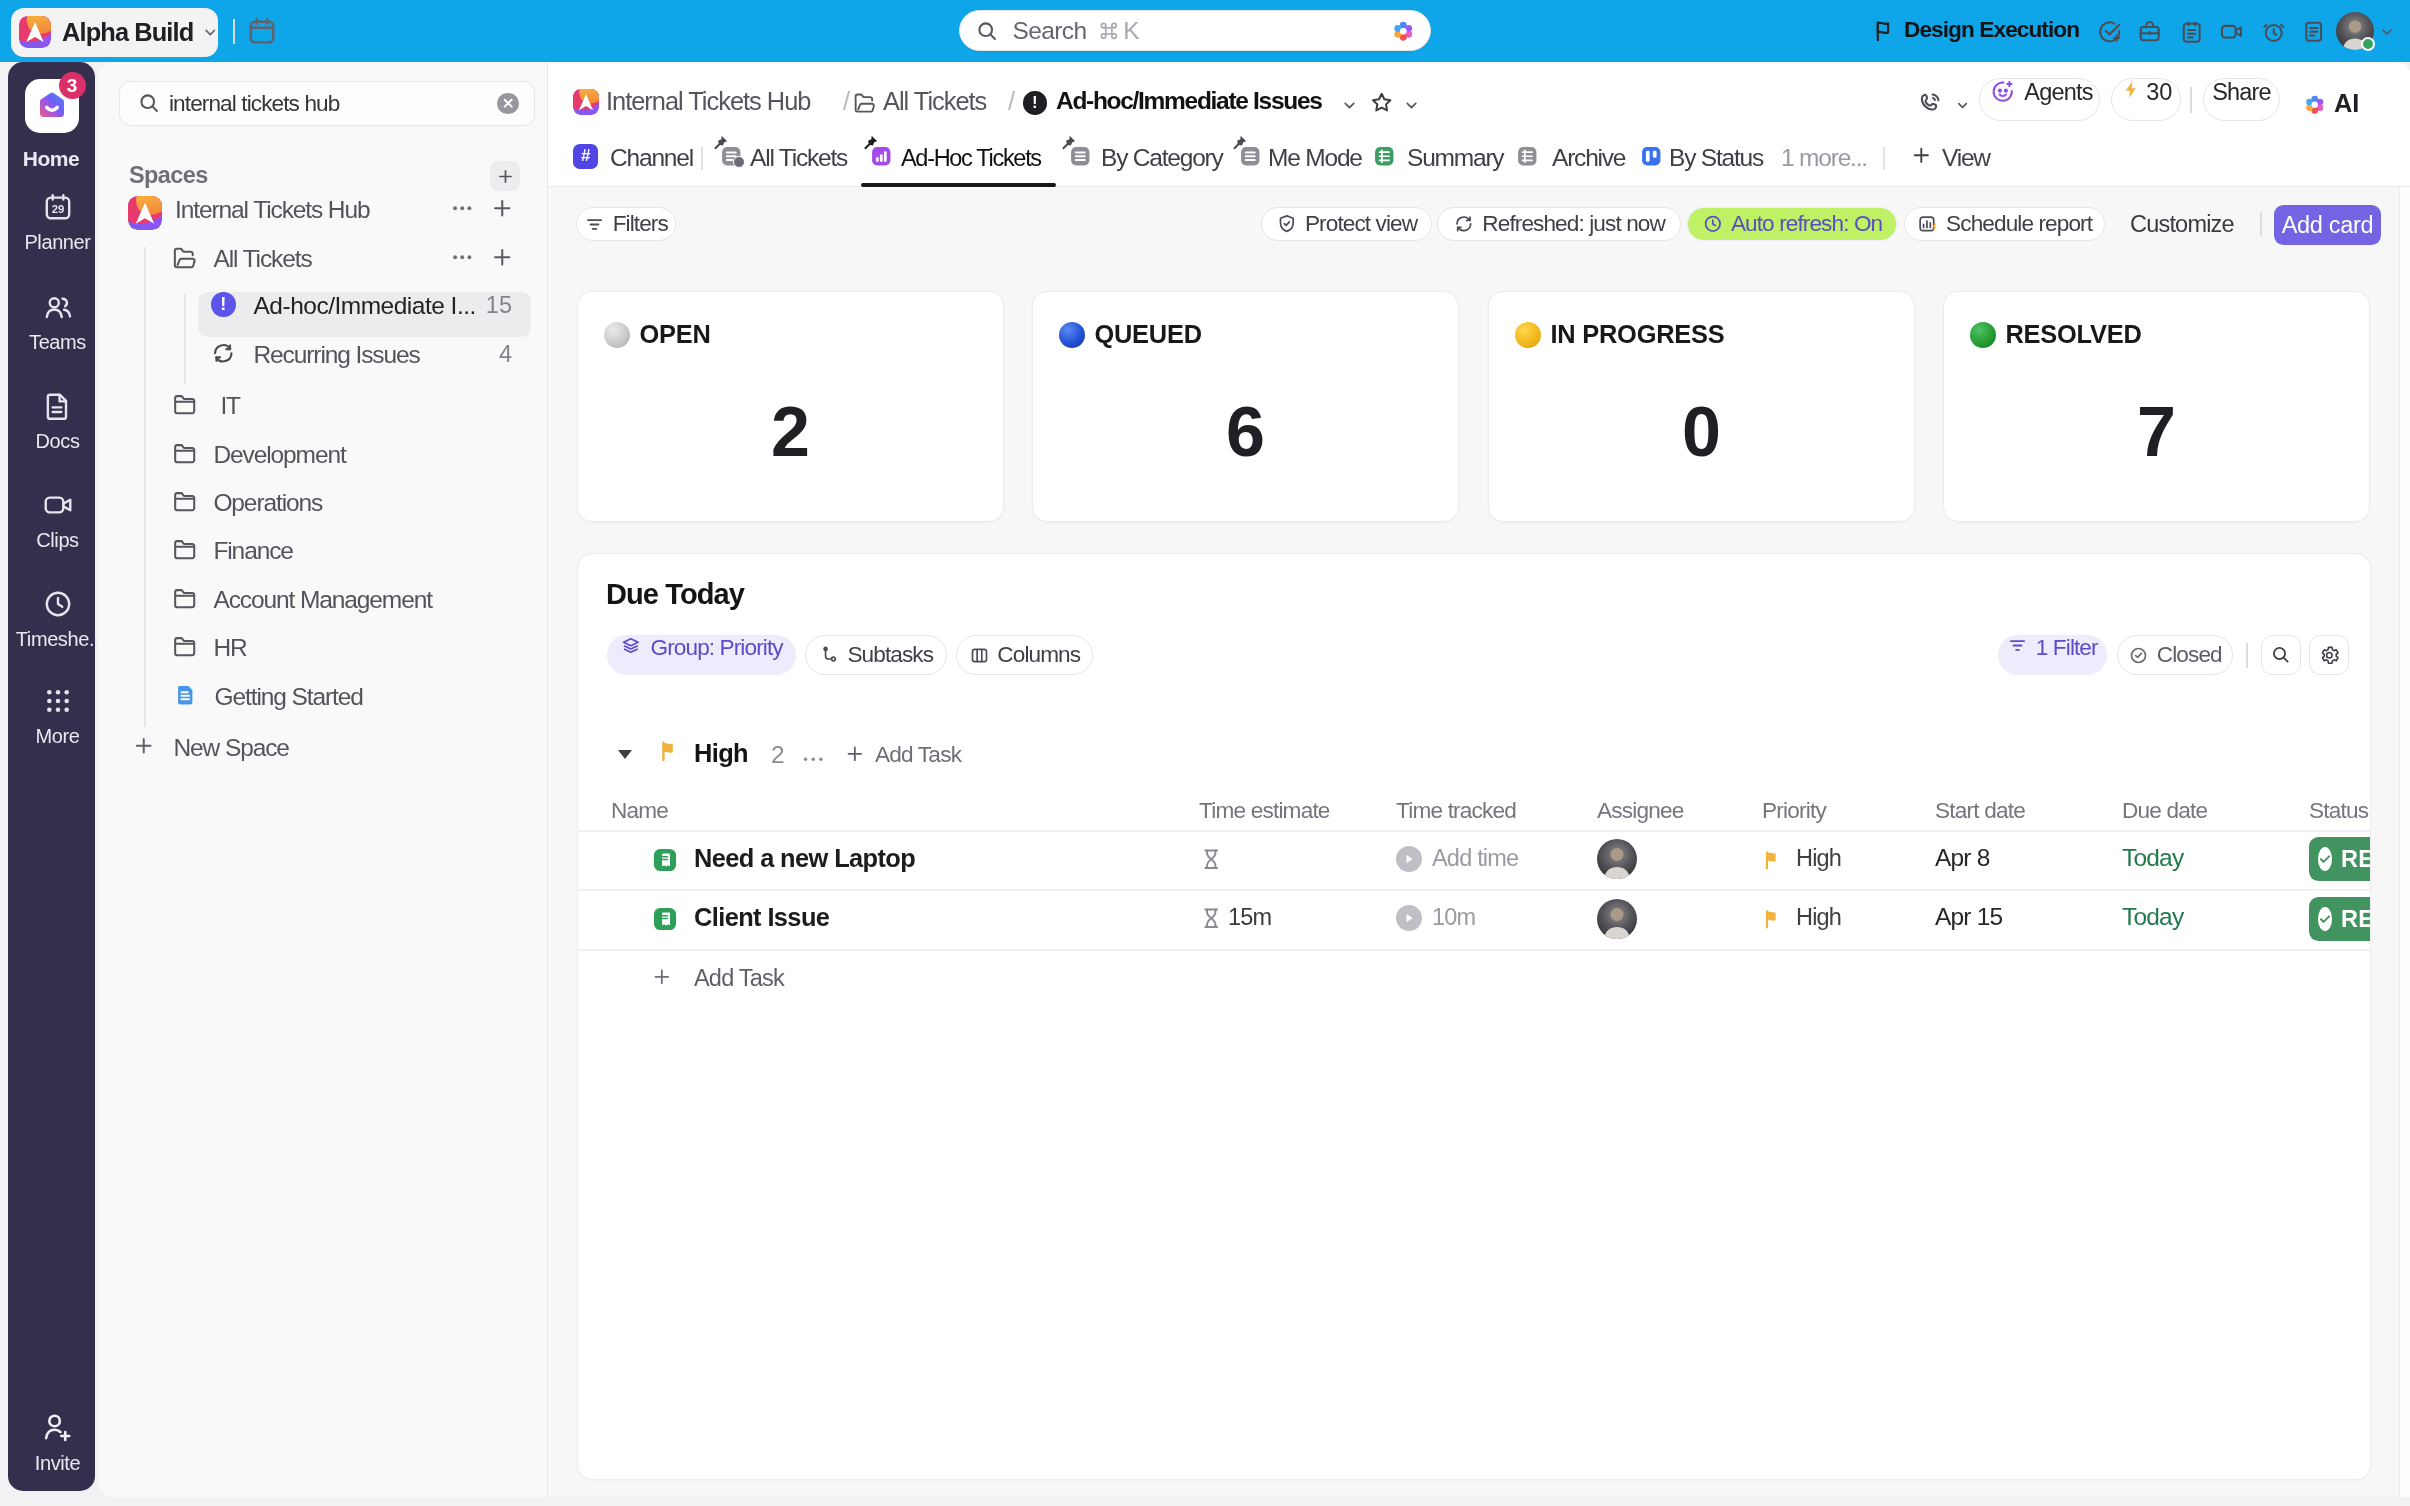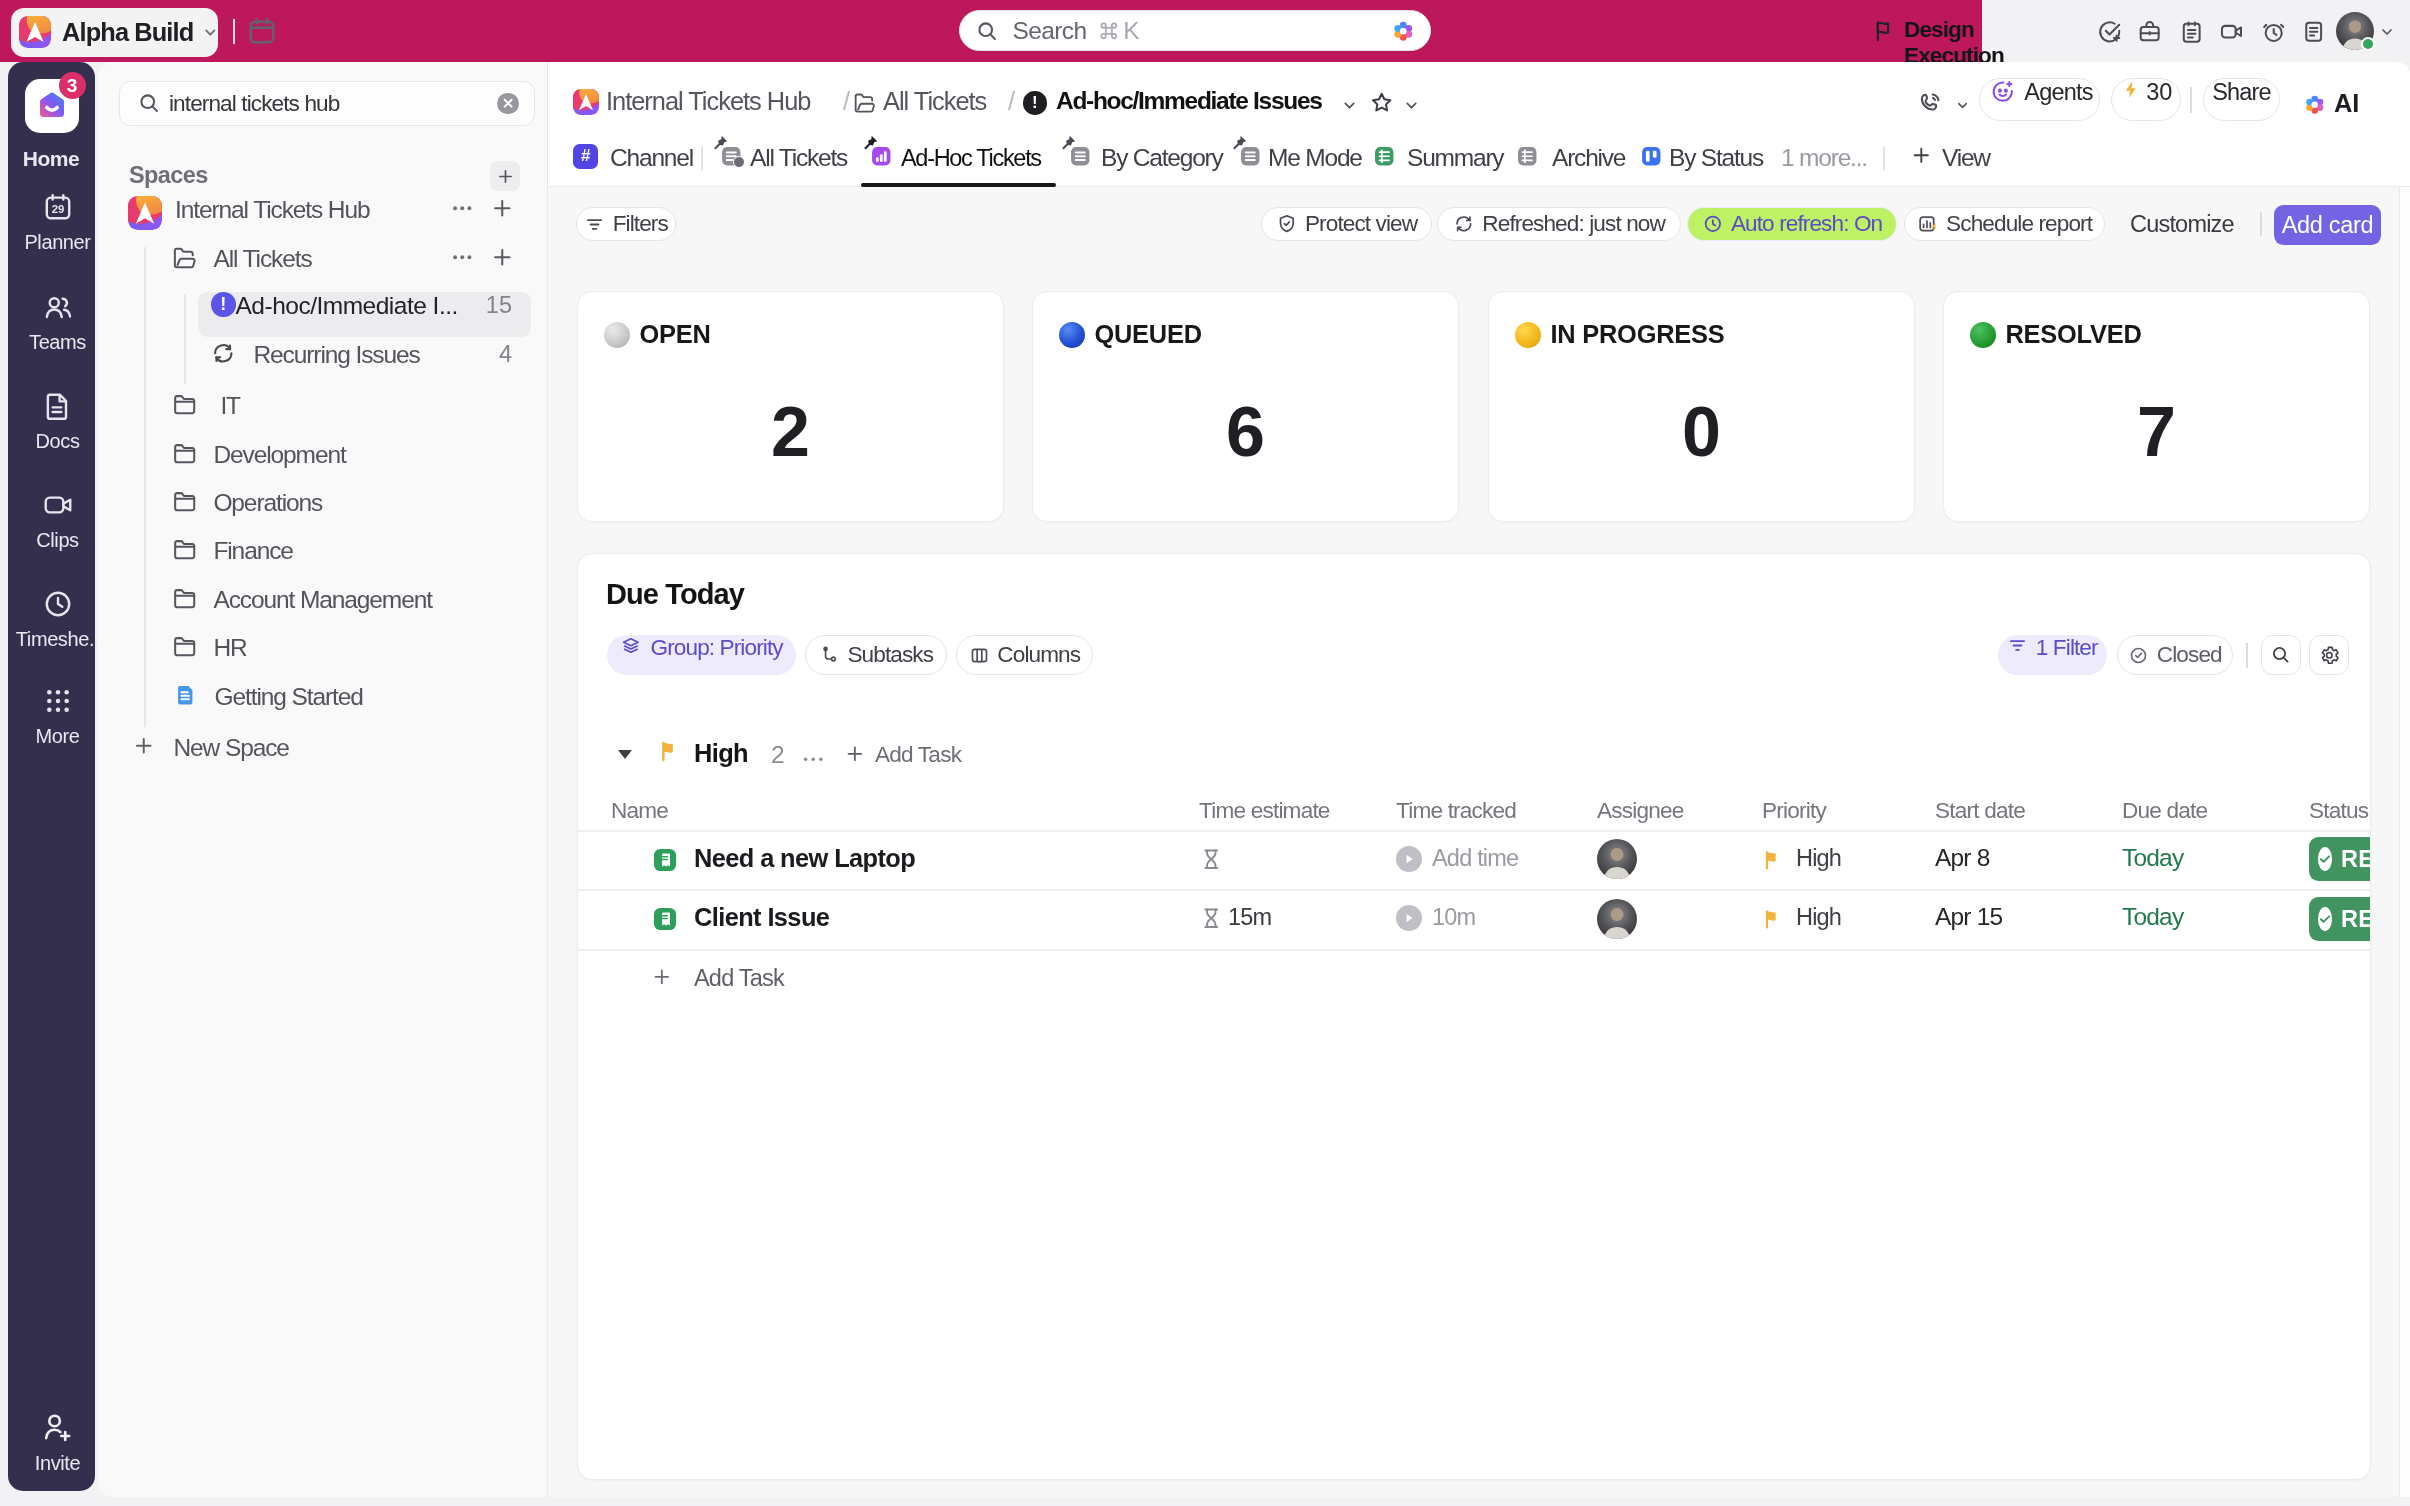--- a/index.html
+++ b/index.html
@@ -2,21 +2,21 @@
 <html style="font-size:15px"><head>
 <meta charset="utf-8">
 <style>
 *{margin:0;padding:0;box-sizing:border-box}
 html,body{width:2411px;height:1507px;overflow:hidden}
 body{font-family:"Liberation Sans",sans-serif;background:#f2f2f4;position:relative;-webkit-font-smoothing:antialiased}
 .abs{position:absolute}
 .flex{display:flex;}
 svg{display:block}
 
-#topbar{position:absolute;left:0;top:0;width:1982px;height:62px;background:#be185d}
+#topbar{position:absolute;left:0;top:0;width:2410px;height:62px;background:#0ea5e9}
 .wsbtn{position:absolute;left:11.3px;top:7.5px;width:207px;height:49px;background:#f3f3f4;border-radius:13px;display:flex;align-items:center;padding-left:7.5px}
 .wsname{font-size:25.4px;font-weight:bold;color:#202024;letter-spacing:-0.9px;margin-left:11.3px;white-space:nowrap}
 
 #rail{position:absolute;left:7.5px;top:62px;width:87px;height:1429px;background:#352f4e;border-radius:15px}
 .rail-item{position:absolute;left:16px;width:68px;display:flex;flex-direction:column;align-items:center}
 .rail-label{font-size:20px;color:#e9e8f0;letter-spacing:-0.4px;margin-top:7.5px}
 
 #sidebar{position:absolute;left:98px;top:62px;width:450px;height:1435px;background:#f9f9fa;border-right:1.9px solid #e8e8eb;border-radius:15px 0 0 15px}
 .sbox{position:absolute;left:21px;top:19px;width:416px;height:45px;background:#fdfdfe;border:1.9px solid #e7e7ea;border-radius:11.3px;display:flex;align-items:center}
 .tree-text{font-size:24.5px;color:#53535c;letter-spacing:-1.1px;white-space:nowrap}
@@ -300,21 +300,21 @@
     <svg width="24.5" height="24.5" viewBox="0 0 24 24" stroke="#5a5a61" stroke-width="2" fill="none" stroke-linecap="round" style="margin-right:34px">
         <path d="M12 5v14M5 12h14"></path>
       </svg>
   </div>
 
   <div class="abs" style="left:100px;top:230px;width:333px;height:45px;background:#ececee;border-radius:9.4px"></div>
   <div class="abs flex" style="left:0;top:230px;width:450px;height:45px">
     <div style="margin-left:113px;width:24.5px;height:24.5px;border-radius:50%;background:#5d55e7;display:flex;align-items:center;justify-content:center">
         <span style="color:#fff;font-size:18px;font-weight:bold">!</span>
       </div>
-    <span class="tree-text" style="color:#232327;letter-spacing:-0.5px">Ad-hoc/Immediate I...</span>
+    <span class="tree-text" style="margin-left:18px;color:#232327;letter-spacing:-0.5px">Ad-hoc/Immediate I...</span>
     <div style="flex:1"></div>
     <span class="tree-cnt" style="margin-right:36px">15</span>
   </div>
 
   <div class="abs flex" style="left:0;top:279px;width:450px;height:45px">
     <svg style="margin-left:113px" width="24.5" height="24.5" viewBox="0 0 24 24" fill="none" stroke="#4a4a52" stroke-width="2.1" stroke-linecap="round" stroke-linejoin="round">
         <path d="M20 12a8 8 0 0 1-14.9 4"></path>
         <path d="M4 12a8 8 0 0 1 14.9-4"></path>
         <path d="M18.6 4.5V8h-3.5"></path>
         <path d="M5.4 19.5V16h3.5"></path>

